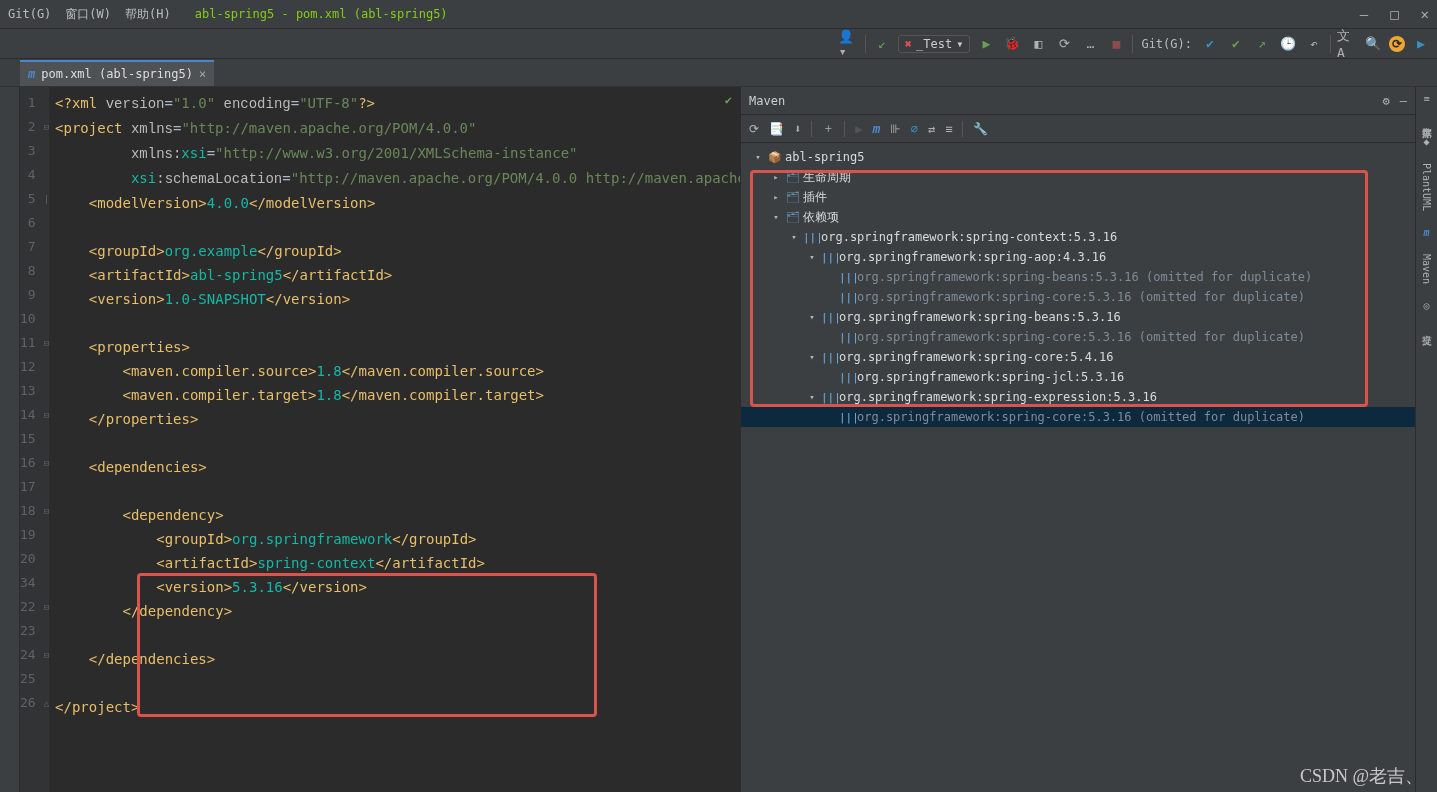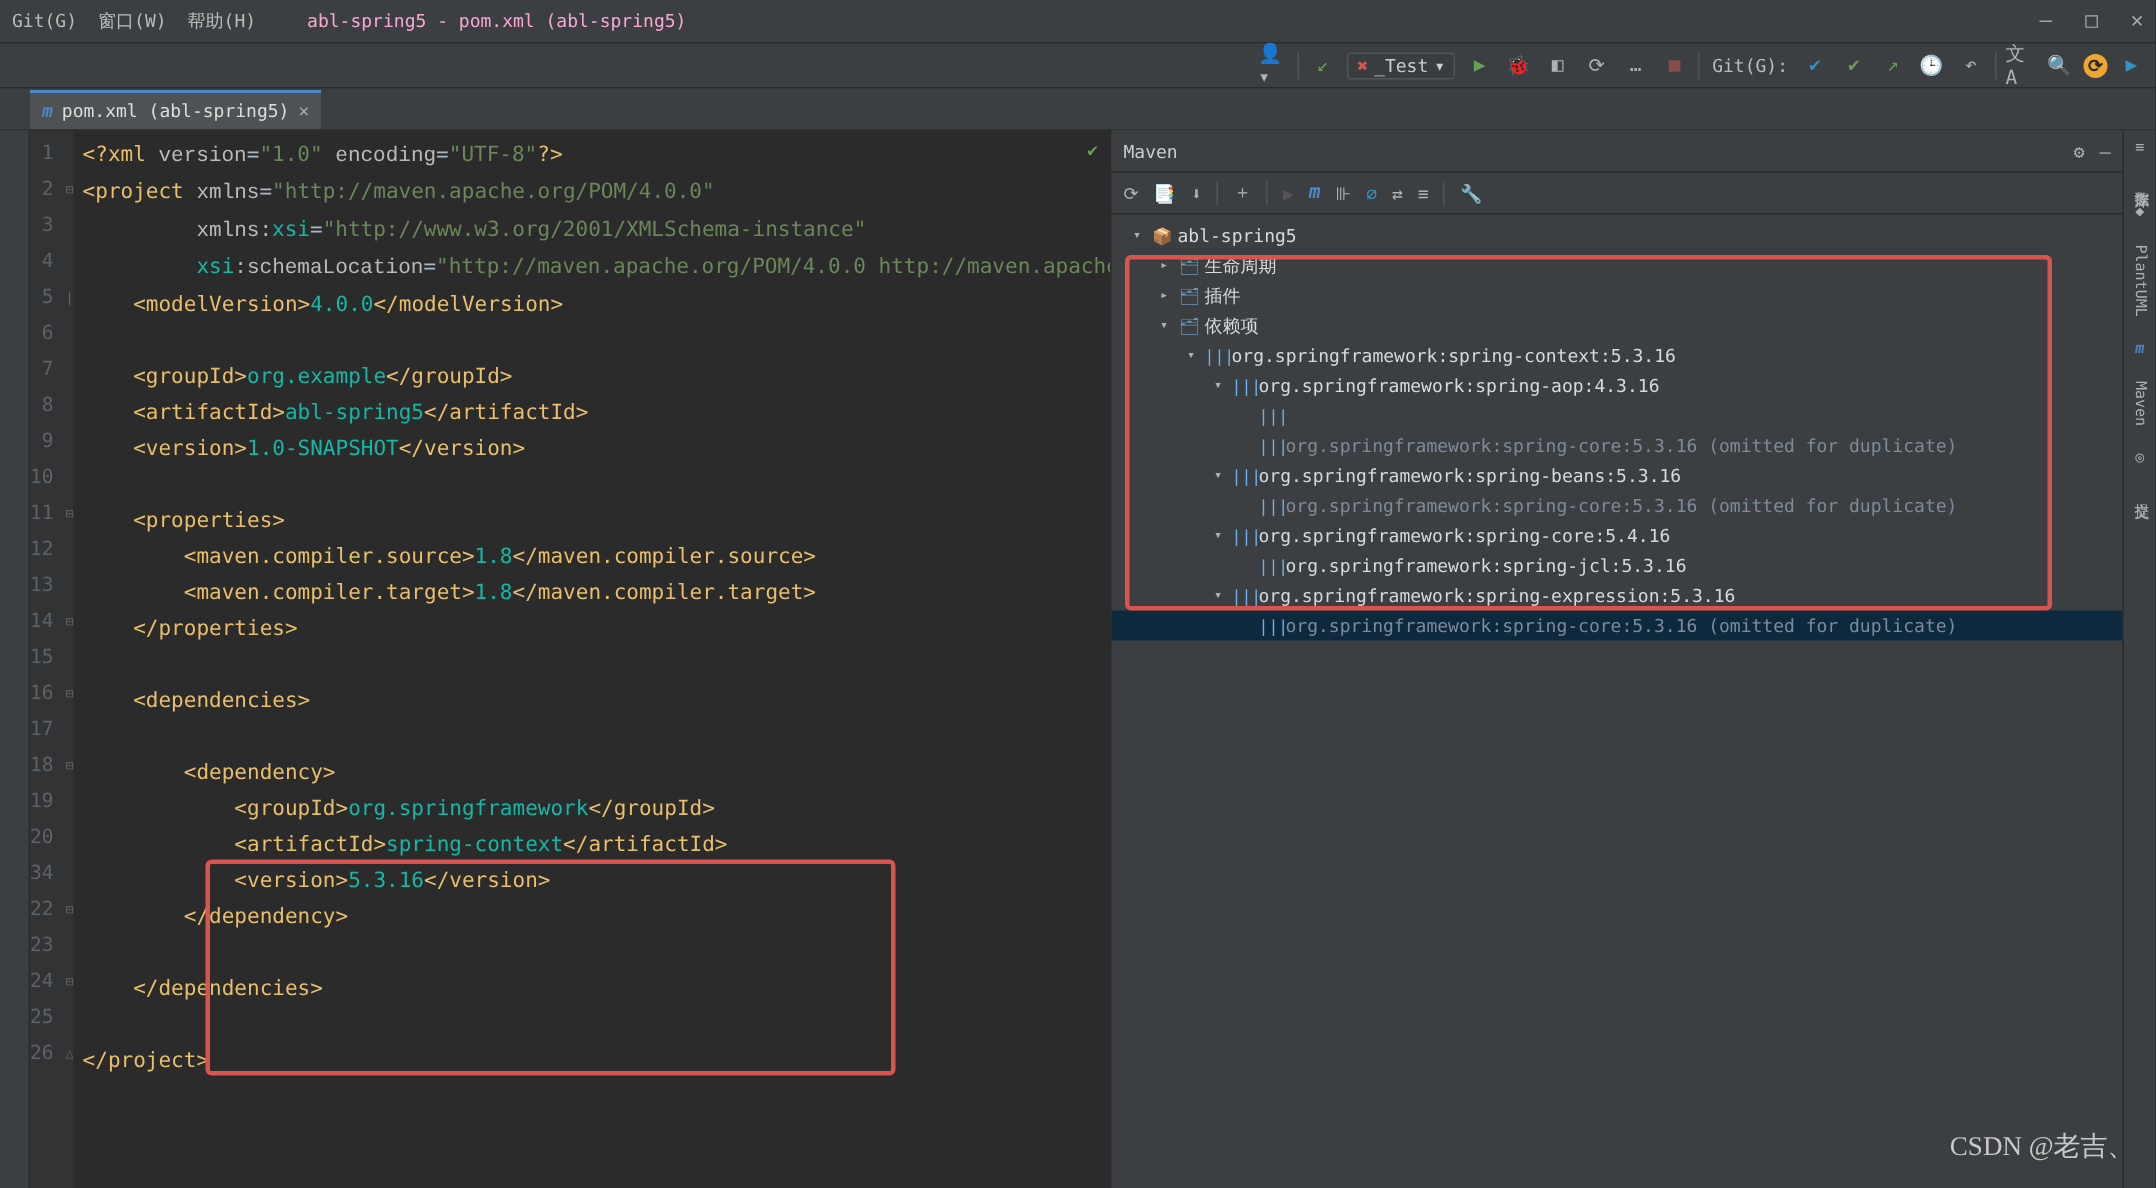--- a/index.html
+++ b/index.html
@@ -1,20 +1,20 @@
 <!DOCTYPE html>
 <html><head>
 <meta charset="utf-8">
 <style>
 * { margin:0; padding:0; box-sizing:border-box; font-family:"Microsoft YaHei",Consolas,monospace; }
 body { background:#2b2b2b; color:#a9b7c6; font-size:12px; width:1437px; height:792px; overflow:hidden; position:relative; }
 
 .menubar { height:29px; background:#3c3f41; display:flex; align-items:center; padding:0 8px; gap:14px; color:#bbb; border-bottom:1px solid #2b2b2b;}
 .menubar .mi { cursor:pointer; }
-.menubar .title-path { color:#f9a8d4; margin-left:20px; }
+.menubar .title-path { color:#84cc16; margin-left:10px; }
 .menubar .winctrl { margin-left:auto; display:flex; gap:22px; color:#aaa; font-size:14px;}
 
 .toolbar { height:30px; background:#3c3f41; display:flex; align-items:center; justify-content:flex-end; padding:0 6px; gap:6px; border-bottom:1px solid #2b2b2b;}
 .toolbar .tb-ic{ width:20px; height:20px; display:flex; align-items:center; justify-content:center; color:#afb1b3; cursor:pointer; font-size:13px;}
 .toolbar .runcfg{ border:1px solid #555; border-radius:3px; padding:1px 6px; display:flex; align-items:center; gap:4px; color:#ccc; background:#3a3d3f;}
 .toolbar .runcfg .rx{ color:#d9544d; }
 .toolbar .green{color:#6a9e53;}
 .toolbar .blue{color:#3592c4;}
 .toolbar .sep{ width:1px; height:18px; background:#555;}
 .toolbar .gitlbl{ color:#bbb; margin:0 2px;}
@@ -53,21 +53,21 @@
 .tn .arrow{ width:14px; text-align:center; color:#afb1b3; font-size:9px;}
 .tn .ic{ width:16px; text-align:center; font-size:11px;}
 .tn .lbl{ color:#d7dadd;}
 .tn .dim{ color:#7f8b99;}
 .tn.sel{ background:#0d293e;}
 .redbox2{ position:absolute; border:3px solid #d9544d; border-radius:4px; top:170px; left:750px; width:618px; height:237px; pointer-events:none; z-index:5;}
 
 .right-gutter{ width:22px; background:#3c3f41; border-left:1px solid #2b2b2b; display:flex; flex-direction:column; align-items:center; gap:12px; padding-top:6px; font-size:10px; color:#afb1b3;}
 .right-gutter .rg{ writing-mode:vertical-rl; cursor:pointer; padding:4px 0;}
 
-.watermark{ position:absolute; bottom:16px; right:14px; color:#e0e0e0; font-size:18px; opacity:.85; font-family:"Microsoft YaHei";}
+.watermark{ position:absolute; bottom:4px; right:14px; color:#e0e0e0; font-size:18px; opacity:.85; font-family:"Microsoft YaHei";}
 </style>
 </head>
 <body>
 
 <div class="menubar">
   <span class="mi"><span>Git(G)</span></span>
   <span class="mi"><span>窗口(W)</span></span>
   <span class="mi"><span>帮助(H)</span></span>
   <span class="title-path">abl-spring5 - pom.xml (abl-spring5)</span>
   <div class="winctrl">
@@ -232,20 +232,21 @@
           <span class="lbl">org.springframework:spring-context:5.3.16</span>
         </div>
         <div class="tn" style="padding-left:64px">
           <span class="arrow">▾</span>
           <span class="ic" style="color:#6fb0ea">|||</span>
           <span class="lbl">org.springframework:spring-aop:4.3.16</span>
         </div>
         <div class="tn" style="padding-left:82px">
           <span class="arrow"></span>
           <span class="ic" style="color:#6fb0ea">|||</span>
+          <span class="dim">org.springframework:spring-beans:5.3.16 (omitted for duplicate)</span>
         </div>
         <div class="tn" style="padding-left:82px">
           <span class="arrow"></span>
           <span class="ic" style="color:#6fb0ea">|||</span>
           <span class="dim">org.springframework:spring-core:5.3.16 (omitted for duplicate)</span>
         </div>
         <div class="tn" style="padding-left:64px">
           <span class="arrow">▾</span>
           <span class="ic" style="color:#6fb0ea">|||</span>
           <span class="lbl">org.springframework:spring-beans:5.3.16</span>

